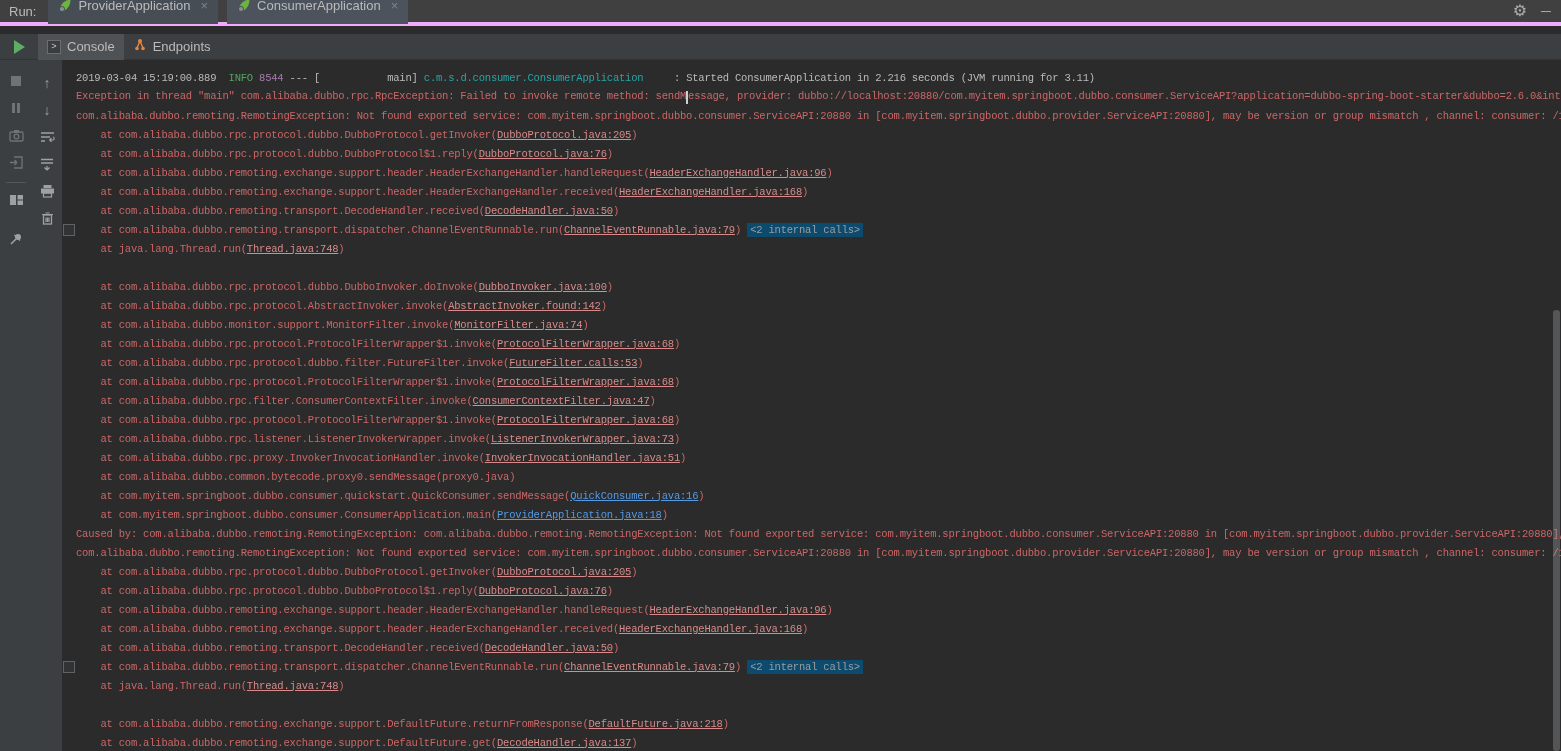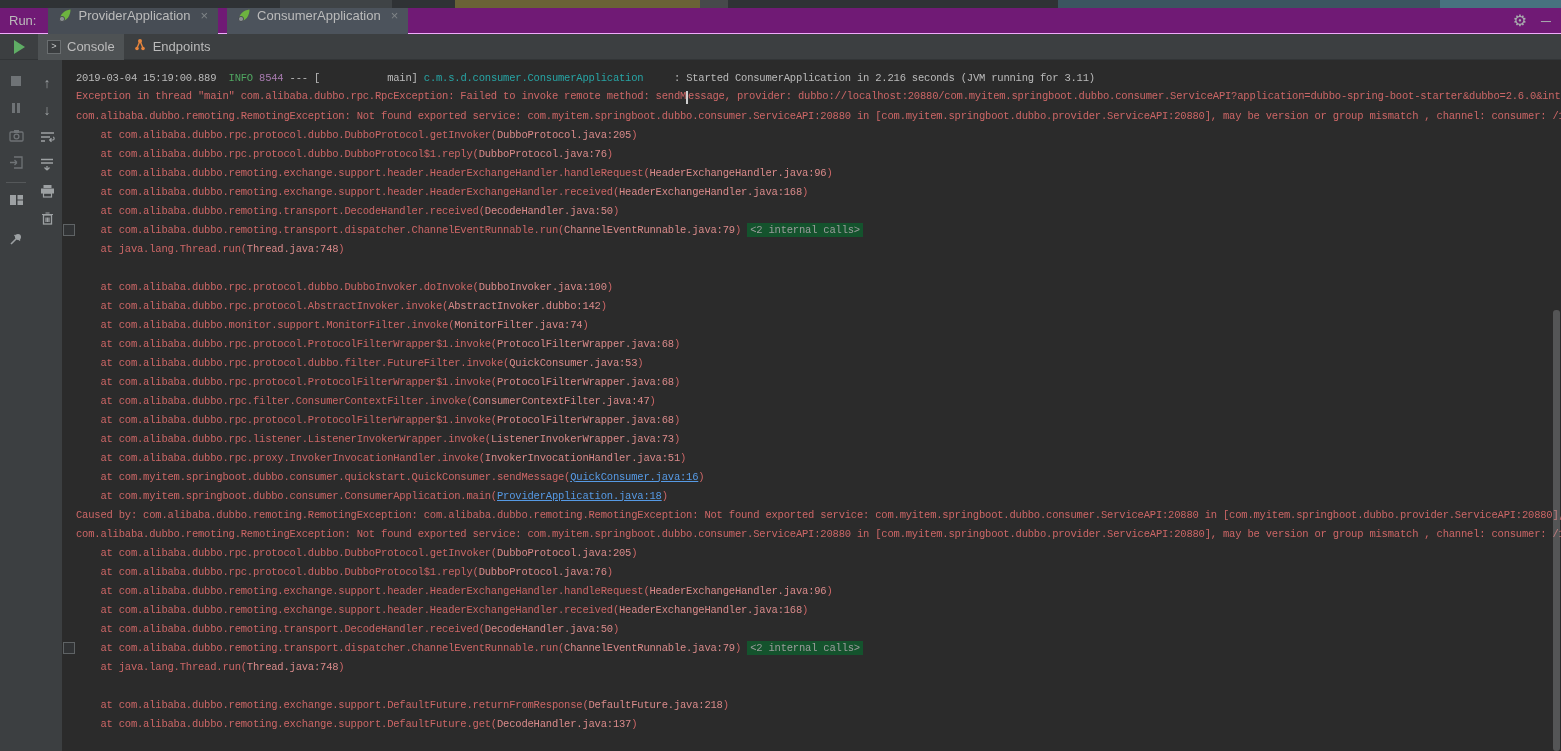--- a/index.html
+++ b/index.html
@@ -10,22 +10,22 @@
   
   .editor-sliver { position:absolute; left:0; top:0; width:1561px; height:8px; background:#2F3235; }
   .sliver-seg { position:absolute; top:0; height:8px; }
   .sliver-gray1 { left:280px; width:112px; background:#3F4346; }
   .sliver-olive { left:455px; width:245px; background:#6A6236; }
   .sliver-gray2 { left:700px; width:28px; background:#46494B; }
   .sliver-blue  { left:1058px; width:503px; background:#3B5560; }
   .sliver-blue2 { left:1440px; width:121px; background:#47727F; }
 
   
-  .run-bar { position:absolute; left:0; top:8px; width:1561px; height:26px; background:#701a75;
-             border-bottom:1px solid #f0abfc; display:flex; align-items:center; }
+  .run-bar { position:absolute; left:0; top:0; width:1561px; height:26px; background:#404040;
+             border-bottom:4px solid #f0abfc; display:flex; align-items:center; }
   .run-label { color:#BBBBBB; font-size:13px; padding:0 12px 0 9px; }
   .run-tab { display:flex; align-items:flex-start; gap:6px; height:26px; padding:0 10px;
              font-size:13px; color:#BBBBBB; cursor:default; }
   .run-tab.t1 { background:#474D55; margin-right:9px; }
   .run-tab.t2 { background:#4C535C; }
   .tab-close { color:#7F8487; font-size:13px; padding-left:4px; }
   .leaf { width:14px; height:14px; position:relative; flex:0 0 14px; }
   .run-bar-right { margin-left:auto; display:flex; align-items:center; gap:14px; padding-right:10px; }
   .gear { color:#A8ACAE; font-size:16px; line-height:16px; }
   .hide-btn { color:#A8ACAE; font-size:14px; font-weight:bold; }
@@ -61,26 +61,26 @@
            font-family:"Liberation Mono", monospace; font-size:10.5px; letter-spacing:-0.2px; }
   .gutter { flex:0 0 14px; height:19px; display:inline-block; position:relative; }
   .gutter.fold { }
   .gutter.fold::before { content:""; position:absolute; left:1px; top:4px; width:10px; height:10px;
                          border:1px solid #5F6365; background:#313335; }
   .gutter.fold { color:#9A9D9F; font-size:9px; line-height:19px; text-indent:3.5px;
                  font-family:"Liberation Sans", sans-serif; z-index:2; }
   .ltext { white-space:pre; }
   .sp  { color:#BBBBBB; }
   .se  { color:#CC6666; }
-  .sel { color:#D98A8A; }
+  .sel { color:#D98A8A; text-decoration:underline; }
   .sbl { color:#569AE5; text-decoration:underline; }
   .si  { color:#50A661; }
   .sd  { color:#A87BB0; }
   .sc  { color:#27A5A5;text-align:center; }
-  .sch { color:#9C9C9C; background:#14532d; padding:1px 3px; }
+  .sch { color:#9C9C9C; background:#0c4a6e; padding:1px 3px; }
   .caret { display:inline-block; width:2px; height:13px; background:#CFCFCF; vertical-align:middle;
            transform:translateY(1px); }
 
   
   .vscroll { position:absolute; right:1px; top:310px; width:7px; height:441px;
              background:rgba(170,175,178,0.32); border-radius:3px; }
 </style>
 </head>
 <body>
 
@@ -224,29 +224,30 @@
         <div class="cline"><span class="gutter"></span><span class="ltext"><span class="se">com.alibaba.dubbo.remoting.RemotingException: Not found exported service: com.myitem.springboot.dubbo.consumer.ServiceAPI:20880 in [com.myitem.springboot.dubbo.provider.ServiceAPI:20880], may be version or group mismatch , channel: consumer: /172.</span></span></div>
         <div class="cline"><span class="gutter"></span><span class="ltext"><span class="se">    at com.alibaba.dubbo.rpc.protocol.dubbo.DubboProtocol.getInvoker(</span><span class="sel">DubboProtocol.java:205</span><span class="se">)</span></span></div>
         <div class="cline"><span class="gutter"></span><span class="ltext"><span class="se">    at com.alibaba.dubbo.rpc.protocol.dubbo.DubboProtocol$1.reply(</span><span class="sel">DubboProtocol.java:76</span><span class="se">)</span></span></div>
         <div class="cline"><span class="gutter"></span><span class="ltext"><span class="se">    at com.alibaba.dubbo.remoting.exchange.support.header.HeaderExchangeHandler.handleRequest(</span><span class="sel">HeaderExchangeHandler.java:96</span><span class="se">)</span></span></div>
         <div class="cline"><span class="gutter"></span><span class="ltext"><span class="se">    at com.alibaba.dubbo.remoting.exchange.support.header.HeaderExchangeHandler.received(</span><span class="sel">HeaderExchangeHandler.java:168</span><span class="se">)</span></span></div>
         <div class="cline"><span class="gutter"></span><span class="ltext"><span class="se">    at com.alibaba.dubbo.remoting.transport.DecodeHandler.received(</span><span class="sel">DecodeHandler.java:50</span><span class="se">)</span></span></div>
         <div class="cline"><span class="gutter fold">+</span><span class="ltext"><span class="se">    at com.alibaba.dubbo.remoting.transport.dispatcher.ChannelEventRunnable.run(</span><span class="sel">ChannelEventRunnable.java:79</span><span class="se">) </span><span class="sch">&lt;2 internal calls&gt;</span></span></div>
         <div class="cline"><span class="gutter"></span><span class="ltext"><span class="se">    at java.lang.Thread.run(</span><span class="sel">Thread.java:748</span><span class="se">)</span></span></div>
         <div class="cline"><span class="gutter"></span><span class="ltext"></span></div>
         <div class="cline"><span class="gutter"></span><span class="ltext"><span class="se">    at com.alibaba.dubbo.rpc.protocol.dubbo.DubboInvoker.doInvoke(</span><span class="sel">DubboInvoker.java:100</span><span class="se">)</span></span></div>
-        <div class="cline"><span class="gutter"></span><span class="ltext"><span class="se">    at com.alibaba.dubbo.rpc.protocol.AbstractInvoker.invoke(</span><span class="sel">AbstractInvoker.dubbo:142</span><span class="se">)</span></span></div>
+        <div class="cline"><span class="gutter"></span><span class="ltext"><span class="se">    at com.alibaba.dubbo.rpc.protocol.AbstractInvoker.invoke(</span><span class="sel">AbstractInvoker.found:142</span><span class="se">)</span></span></div>
         <div class="cline"><span class="gutter"></span><span class="ltext"><span class="se">    at com.alibaba.dubbo.monitor.support.MonitorFilter.invoke(</span><span class="sel">MonitorFilter.java:74</span><span class="se">)</span></span></div>
         <div class="cline"><span class="gutter"></span><span class="ltext"><span class="se">    at com.alibaba.dubbo.rpc.protocol.ProtocolFilterWrapper$1.invoke(</span><span class="sel">ProtocolFilterWrapper.java:68</span><span class="se">)</span></span></div>
-        <div class="cline"><span class="gutter"></span><span class="ltext"><span class="se">    at com.alibaba.dubbo.rpc.protocol.dubbo.filter.FutureFilter.invoke(</span><span class="sel">QuickConsumer.java:53</span><span class="se">)</span></span></div>
+        <div class="cline"><span class="gutter"></span><span class="ltext"><span class="se">    at com.alibaba.dubbo.rpc.protocol.dubbo.filter.FutureFilter.invoke(</span><span class="sel">FutureFilter.calls:53</span><span class="se">)</span></span></div>
         <div class="cline"><span class="gutter"></span><span class="ltext"><span class="se">    at com.alibaba.dubbo.rpc.protocol.ProtocolFilterWrapper$1.invoke(</span><span class="sel">ProtocolFilterWrapper.java:68</span><span class="se">)</span></span></div>
         <div class="cline"><span class="gutter"></span><span class="ltext"><span class="se">    at com.alibaba.dubbo.rpc.filter.ConsumerContextFilter.invoke(</span><span class="sel">ConsumerContextFilter.java:47</span><span class="se">)</span></span></div>
         <div class="cline"><span class="gutter"></span><span class="ltext"><span class="se">    at com.alibaba.dubbo.rpc.protocol.ProtocolFilterWrapper$1.invoke(</span><span class="sel">ProtocolFilterWrapper.java:68</span><span class="se">)</span></span></div>
         <div class="cline"><span class="gutter"></span><span class="ltext"><span class="se">    at com.alibaba.dubbo.rpc.listener.ListenerInvokerWrapper.invoke(</span><span class="sel">ListenerInvokerWrapper.java:73</span><span class="se">)</span></span></div>
         <div class="cline"><span class="gutter"></span><span class="ltext"><span class="se">    at com.alibaba.dubbo.rpc.proxy.InvokerInvocationHandler.invoke(</span><span class="sel">InvokerInvocationHandler.java:51</span><span class="se">)</span></span></div>
+        <div class="cline"><span class="gutter"></span><span class="ltext"><span class="se">    at com.alibaba.dubbo.common.bytecode.proxy0.sendMessage(proxy0.java)</span></span></div>
         <div class="cline"><span class="gutter"></span><span class="ltext"><span class="se">    at com.myitem.springboot.dubbo.consumer.quickstart.QuickConsumer.sendMessage(</span><span class="sbl">QuickConsumer.java:16</span><span class="se">)</span></span></div>
         <div class="cline"><span class="gutter"></span><span class="ltext"><span class="se">    at com.myitem.springboot.dubbo.consumer.ConsumerApplication.main(</span><span class="sbl">ProviderApplication.java:18</span><span class="se">)</span></span></div>
         <div class="cline"><span class="gutter"></span><span class="ltext"><span class="se">Caused by: com.alibaba.dubbo.remoting.RemotingException: com.alibaba.dubbo.remoting.RemotingException: Not found exported service: com.myitem.springboot.dubbo.consumer.ServiceAPI:20880 in [com.myitem.springboot.dubbo.provider.ServiceAPI:20880], may be version or group mismatch , channel: consumer: /172.</span></span></div>
         <div class="cline"><span class="gutter"></span><span class="ltext"><span class="se">com.alibaba.dubbo.remoting.RemotingException: Not found exported service: com.myitem.springboot.dubbo.consumer.ServiceAPI:20880 in [com.myitem.springboot.dubbo.provider.ServiceAPI:20880], may be version or group mismatch , channel: consumer: /172.</span></span></div>
         <div class="cline"><span class="gutter"></span><span class="ltext"><span class="se">    at com.alibaba.dubbo.rpc.protocol.dubbo.DubboProtocol.getInvoker(</span><span class="sel">DubboProtocol.java:205</span><span class="se">)</span></span></div>
         <div class="cline"><span class="gutter"></span><span class="ltext"><span class="se">    at com.alibaba.dubbo.rpc.protocol.dubbo.DubboProtocol$1.reply(</span><span class="sel">DubboProtocol.java:76</span><span class="se">)</span></span></div>
         <div class="cline"><span class="gutter"></span><span class="ltext"><span class="se">    at com.alibaba.dubbo.remoting.exchange.support.header.HeaderExchangeHandler.handleRequest(</span><span class="sel">HeaderExchangeHandler.java:96</span><span class="se">)</span></span></div>
         <div class="cline"><span class="gutter"></span><span class="ltext"><span class="se">    at com.alibaba.dubbo.remoting.exchange.support.header.HeaderExchangeHandler.received(</span><span class="sel">HeaderExchangeHandler.java:168</span><span class="se">)</span></span></div>
         <div class="cline"><span class="gutter"></span><span class="ltext"><span class="se">    at com.alibaba.dubbo.remoting.transport.DecodeHandler.received(</span><span class="sel">DecodeHandler.java:50</span><span class="se">)</span></span></div>
         <div class="cline"><span class="gutter fold">+</span><span class="ltext"><span class="se">    at com.alibaba.dubbo.remoting.transport.dispatcher.ChannelEventRunnable.run(</span><span class="sel">ChannelEventRunnable.java:79</span><span class="se">) </span><span class="sch">&lt;2 internal calls&gt;</span></span></div>

